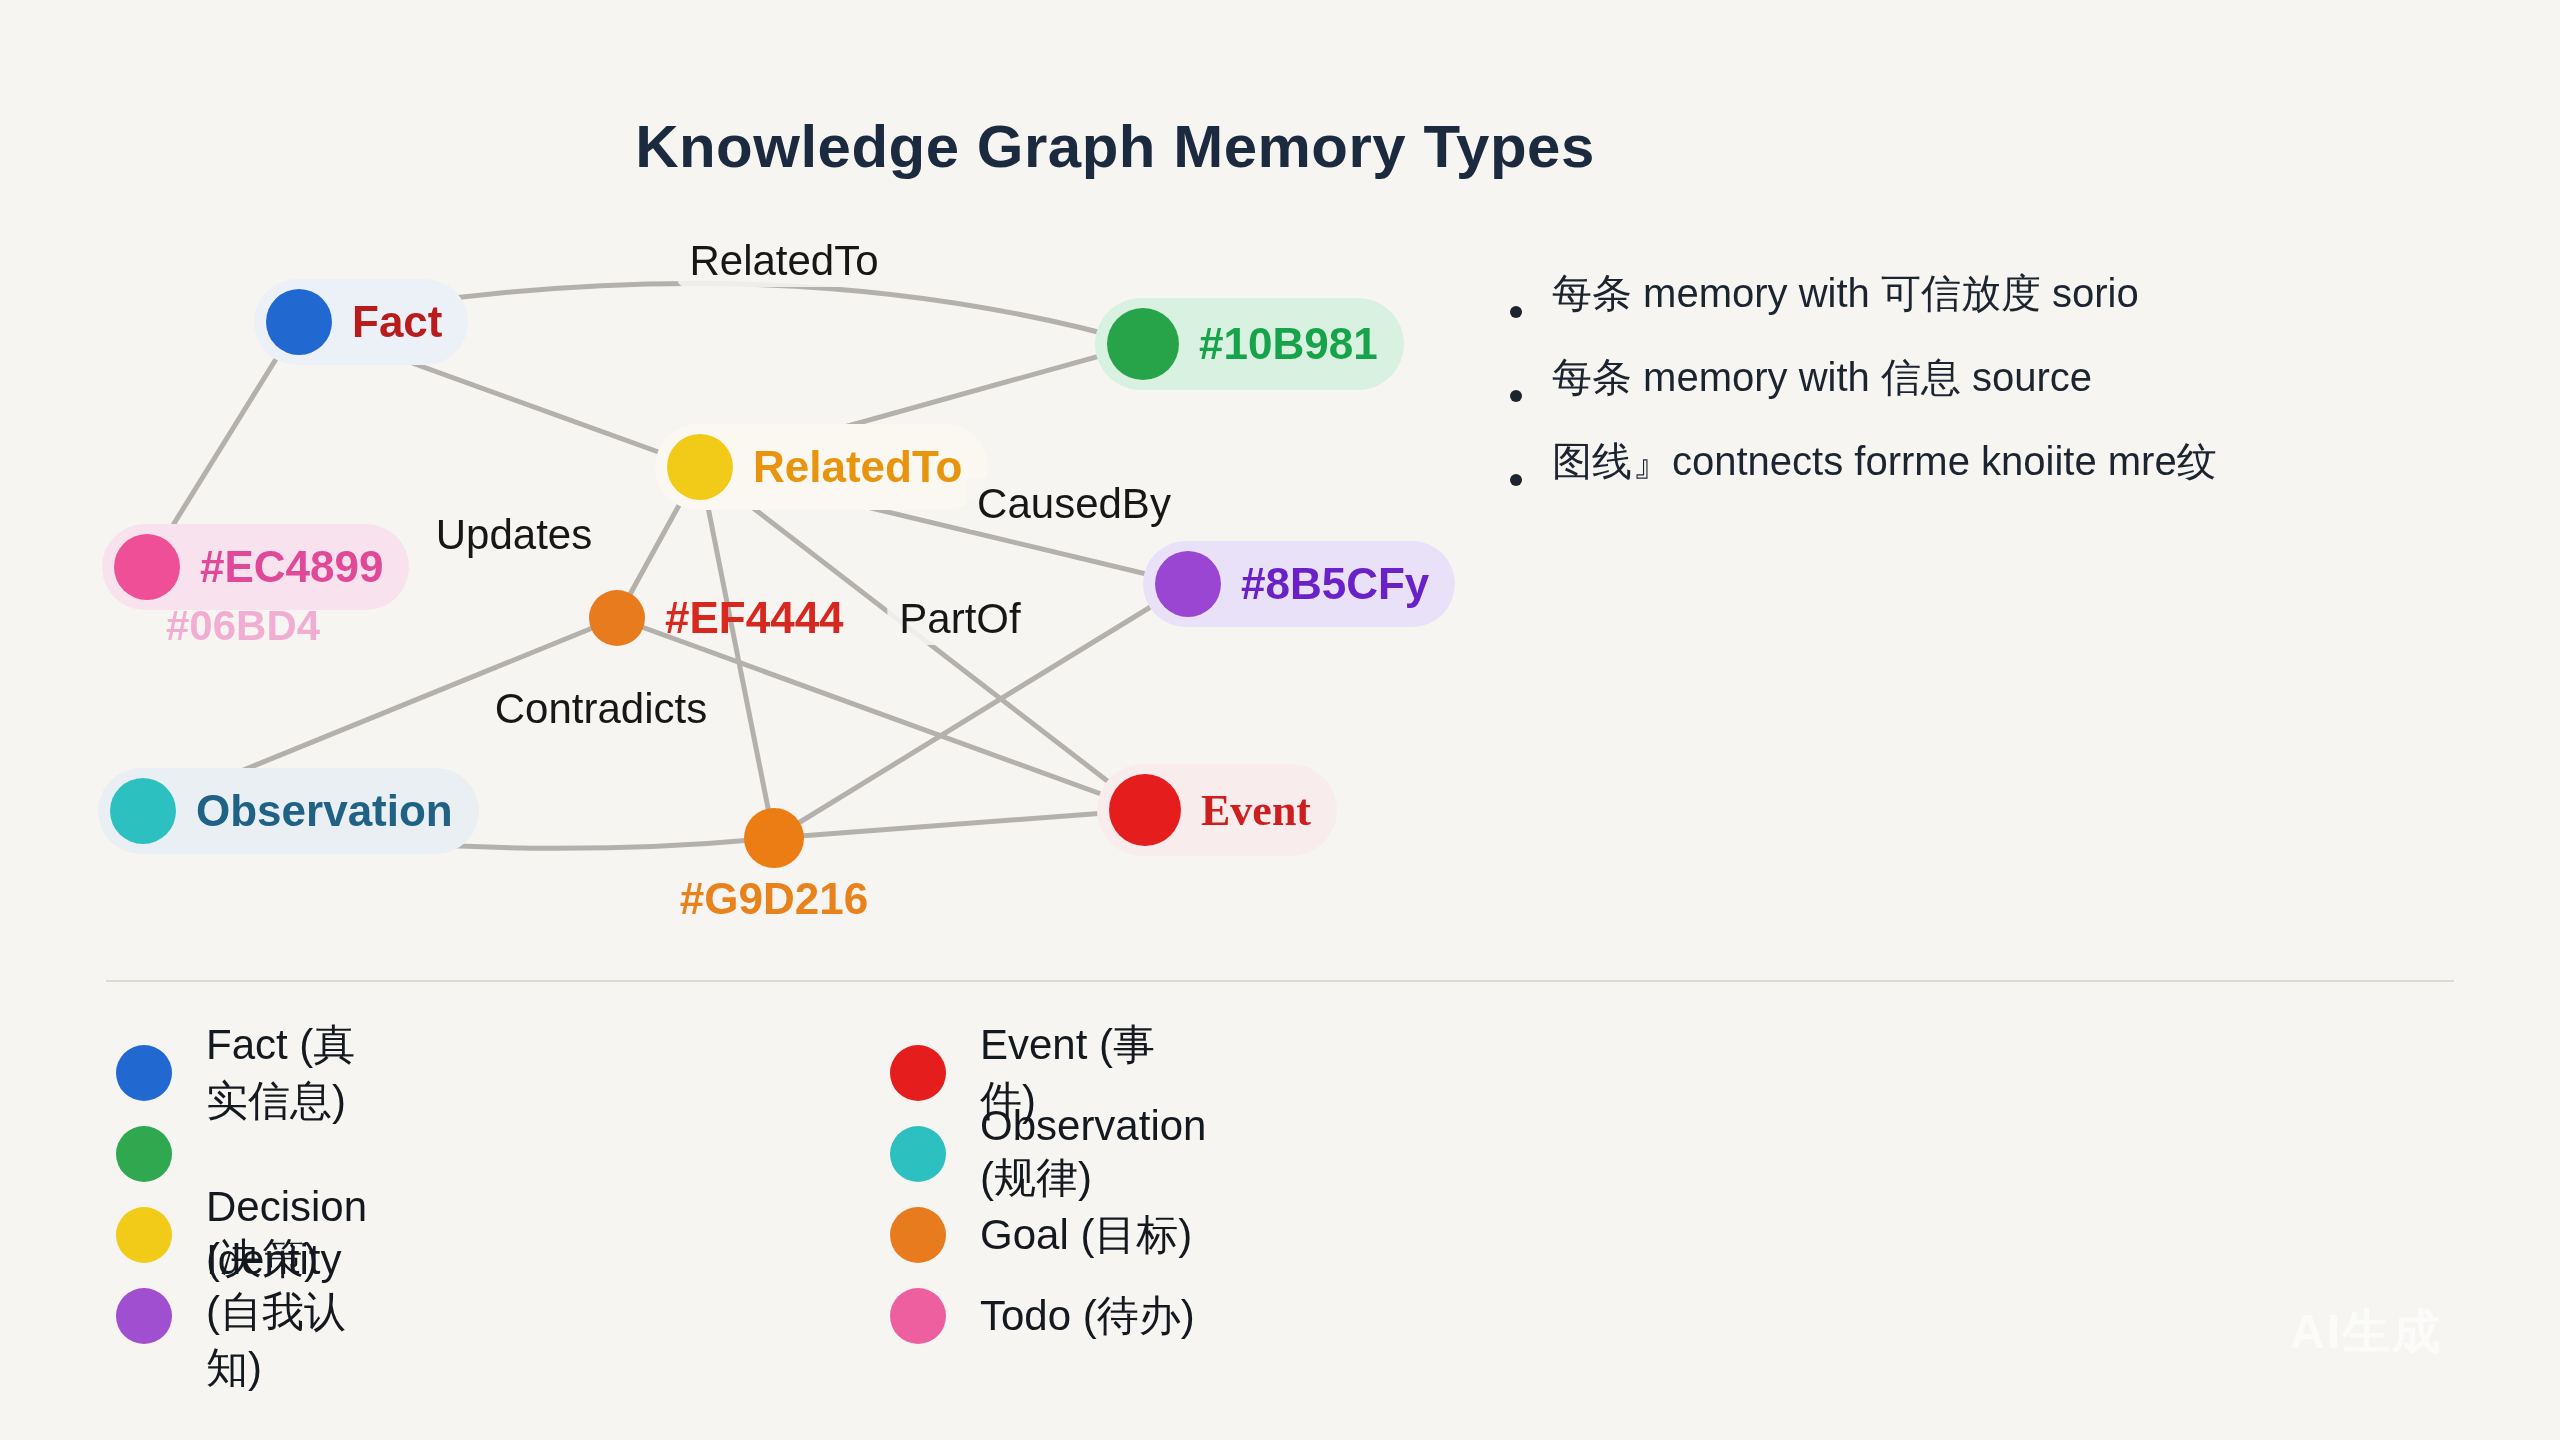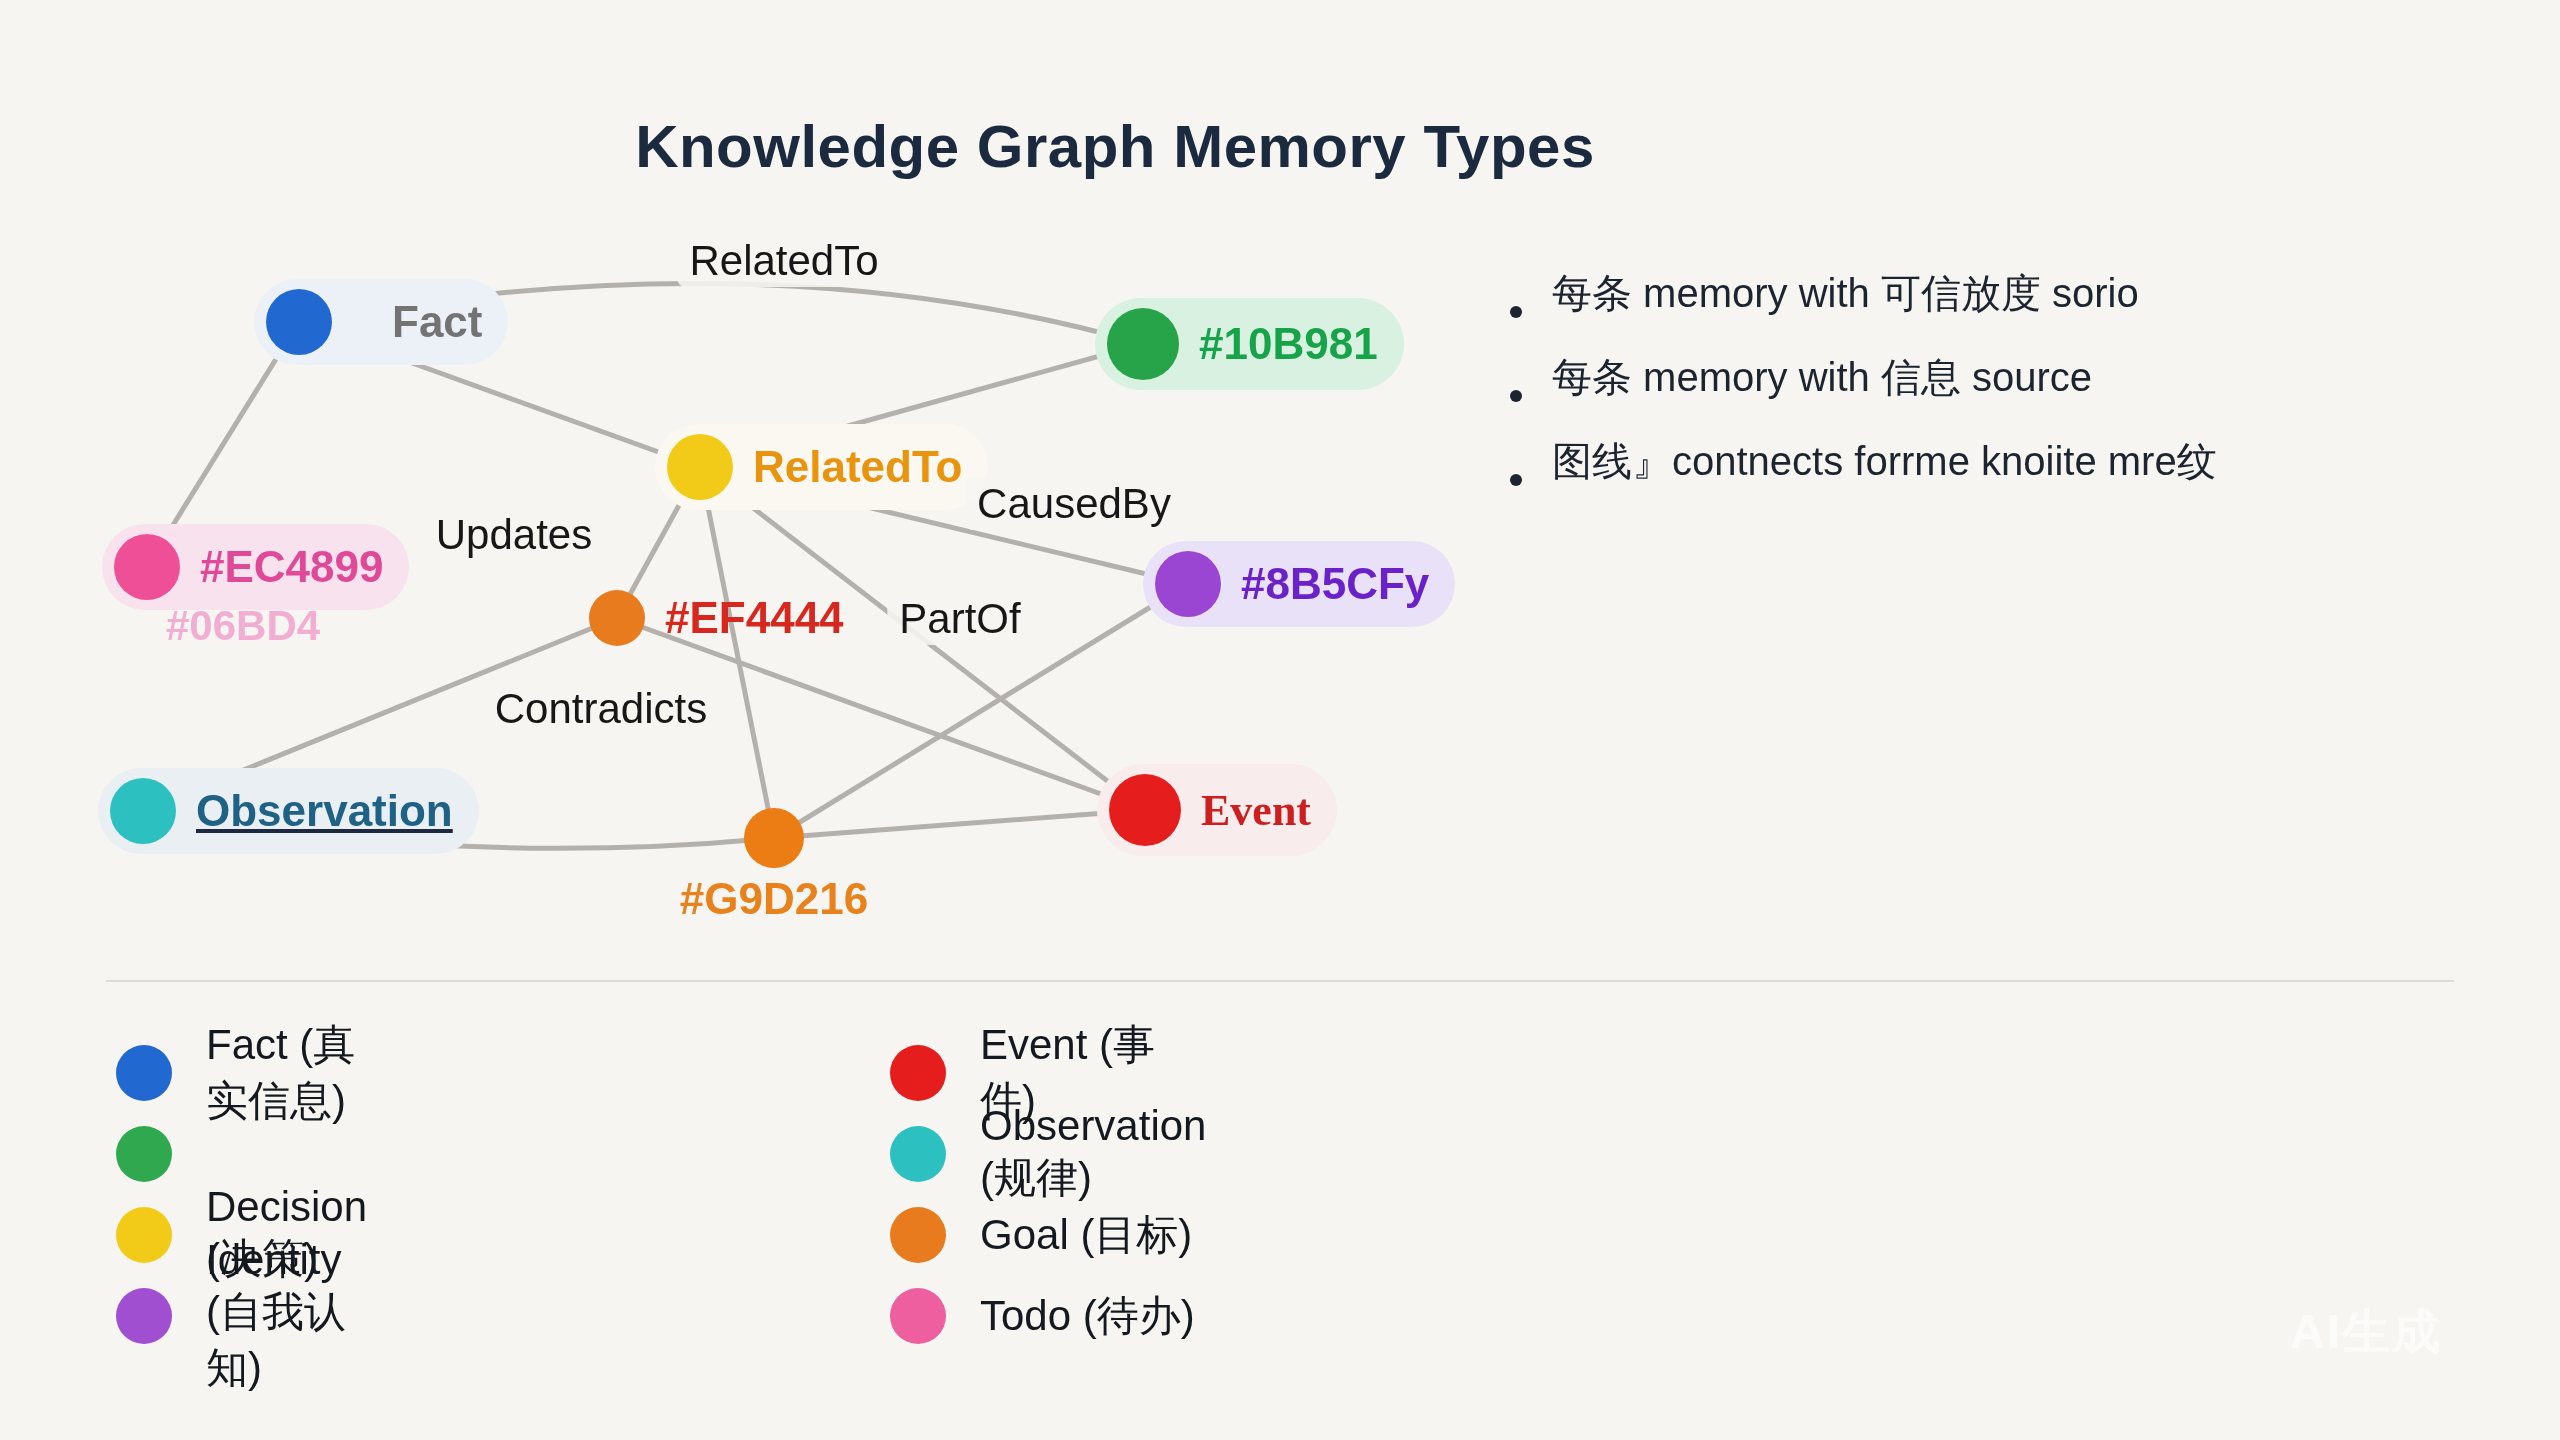--- a/index.html
+++ b/index.html
@@ -70,21 +70,21 @@
       <path d="M 617 618 L 143 811" fill="none" stroke="#b4b1ac" stroke-width="5" stroke-linecap="round"></path>
       <path d="M 617 618 L 1145 810" fill="none" stroke="#b4b1ac" stroke-width="5" stroke-linecap="round"></path>
       <path d="M 1188 584 L 774 838" fill="none" stroke="#b4b1ac" stroke-width="5" stroke-linecap="round"></path>
       <path d="M 143 811 Q 460 868 774 838" fill="none" stroke="#b4b1ac" stroke-width="5" stroke-linecap="round"></path>
       <path d="M 774 838 L 1145 810" fill="none" stroke="#b4b1ac" stroke-width="5" stroke-linecap="round"></path>
     </svg>
 
   <div id="nodes">
       <div class="node" style="background: rgb(236, 241, 248); left: 254px; top: 279px;">
         <span class="dot" style="height: 66px; width: 66px; background: rgb(34, 104, 209);"></span>
-        <span class="lbl" style="color: #737373; margin-left: 40px;">Fact</span>
+        <span class="lbl" style="color: #b91c1c;">Fact</span>
       </div>
       <div class="node" style="background: rgb(217, 241, 224); left: 1095px; top: 298px;">
         <span class="dot" style="height: 72px; width: 72px; background: rgb(39, 163, 73);"></span>
         <span class="lbl" style="color: rgb(23, 163, 74);">#10B981</span>
       </div>
       <div class="node" style="background: rgb(251, 248, 241); left: 655px; top: 424px;">
         <span class="dot" style="height: 66px; width: 66px; background: rgb(242, 202, 24);"></span>
         <span class="lbl" style="color: rgb(232, 148, 15);">RelatedTo</span>
       </div>
       <div class="node" style="background: rgb(248, 226, 238); left: 102px; top: 524px;">
@@ -93,21 +93,21 @@
         <span class="sub" style="color: rgb(242, 174, 210);">#06BD4</span>
       </div>
       <div class="node" style="background: transparent; left: 577px; top: 580px;">
         <span class="dot" style="height: 56px; width: 56px; background: rgb(232, 123, 29);"></span>
         <span class="lbl" style="color: rgb(215, 40, 31);">#EF4444</span>
       </div>
       <div class="node" style="background: rgb(232, 225, 248); left: 1143px; top: 541px;">
         <span class="dot" style="height: 66px; width: 66px; background: rgb(155, 70, 211);"></span>
         <span class="lbl" style="color: rgb(107, 33, 200);">#8B5CFy</span>
       </div>
-      <div class="node" style="background: rgb(233, 239, 243); left: 98px; top: 768px; text-decoration: underline;">
+      <div class="node" style="background: rgb(233, 239, 243); left: 98px; top: 768px;">
         <span class="dot" style="height: 66px; width: 66px; background: rgb(44, 192, 192);"></span>
         <span class="lbl" style="color: rgb(31, 98, 133);">Observation</span>
       </div>
       <div class="node" style="background: rgb(249, 236, 236); left: 1097px; top: 764px;">
         <span class="dot" style="height: 72px; width: 72px; background: rgb(229, 29, 29);"></span>
         <span class="lbl" style="color: rgb(205, 31, 31); font-family: Liberation Serif, serif;">Event</span>
       </div>
       <div class="node node-below" style="background: transparent; left: 654px; top: 808px; width: 240px;">
         <span class="dot" style="height: 60px; width: 60px; background: rgb(236, 125, 20);"></span>
         <span class="lbl" style="color: rgb(232, 130, 28);">#G9D216</span>

